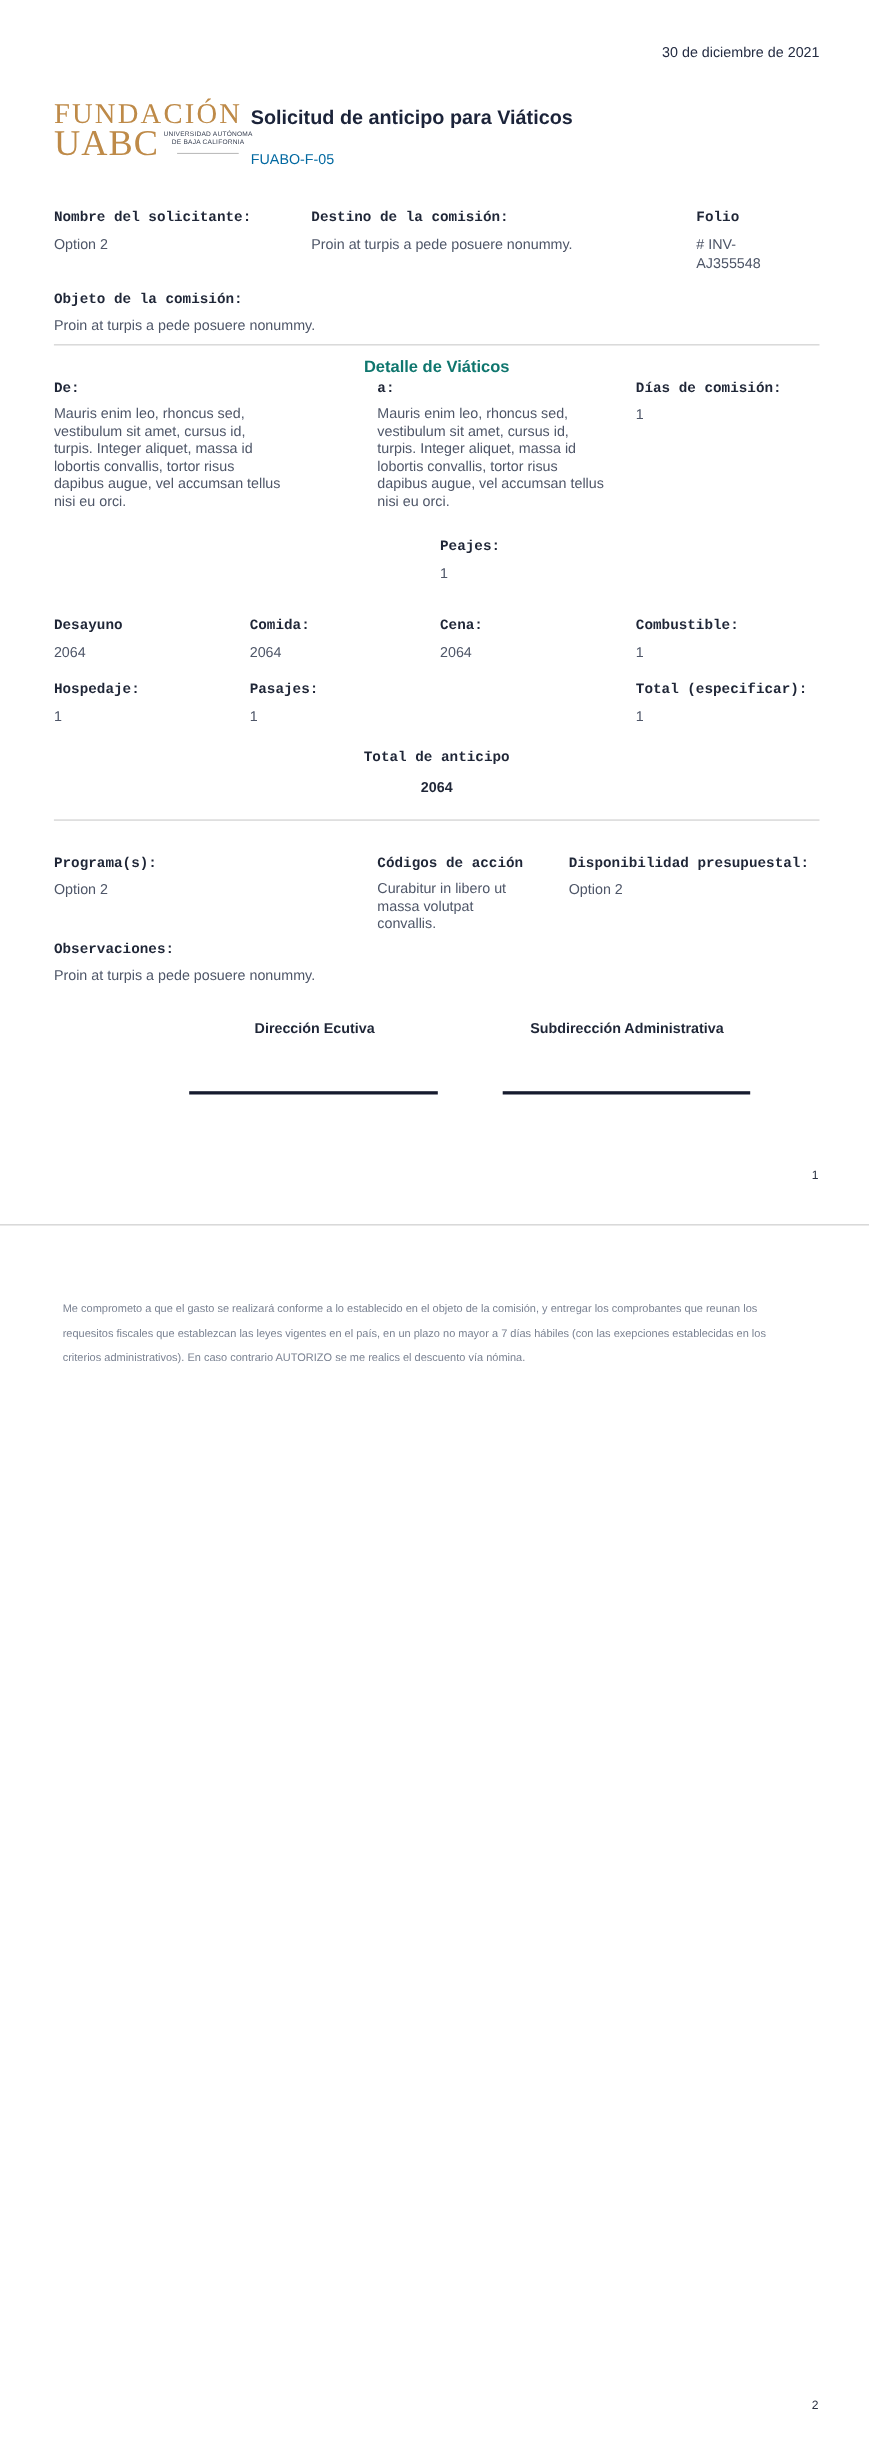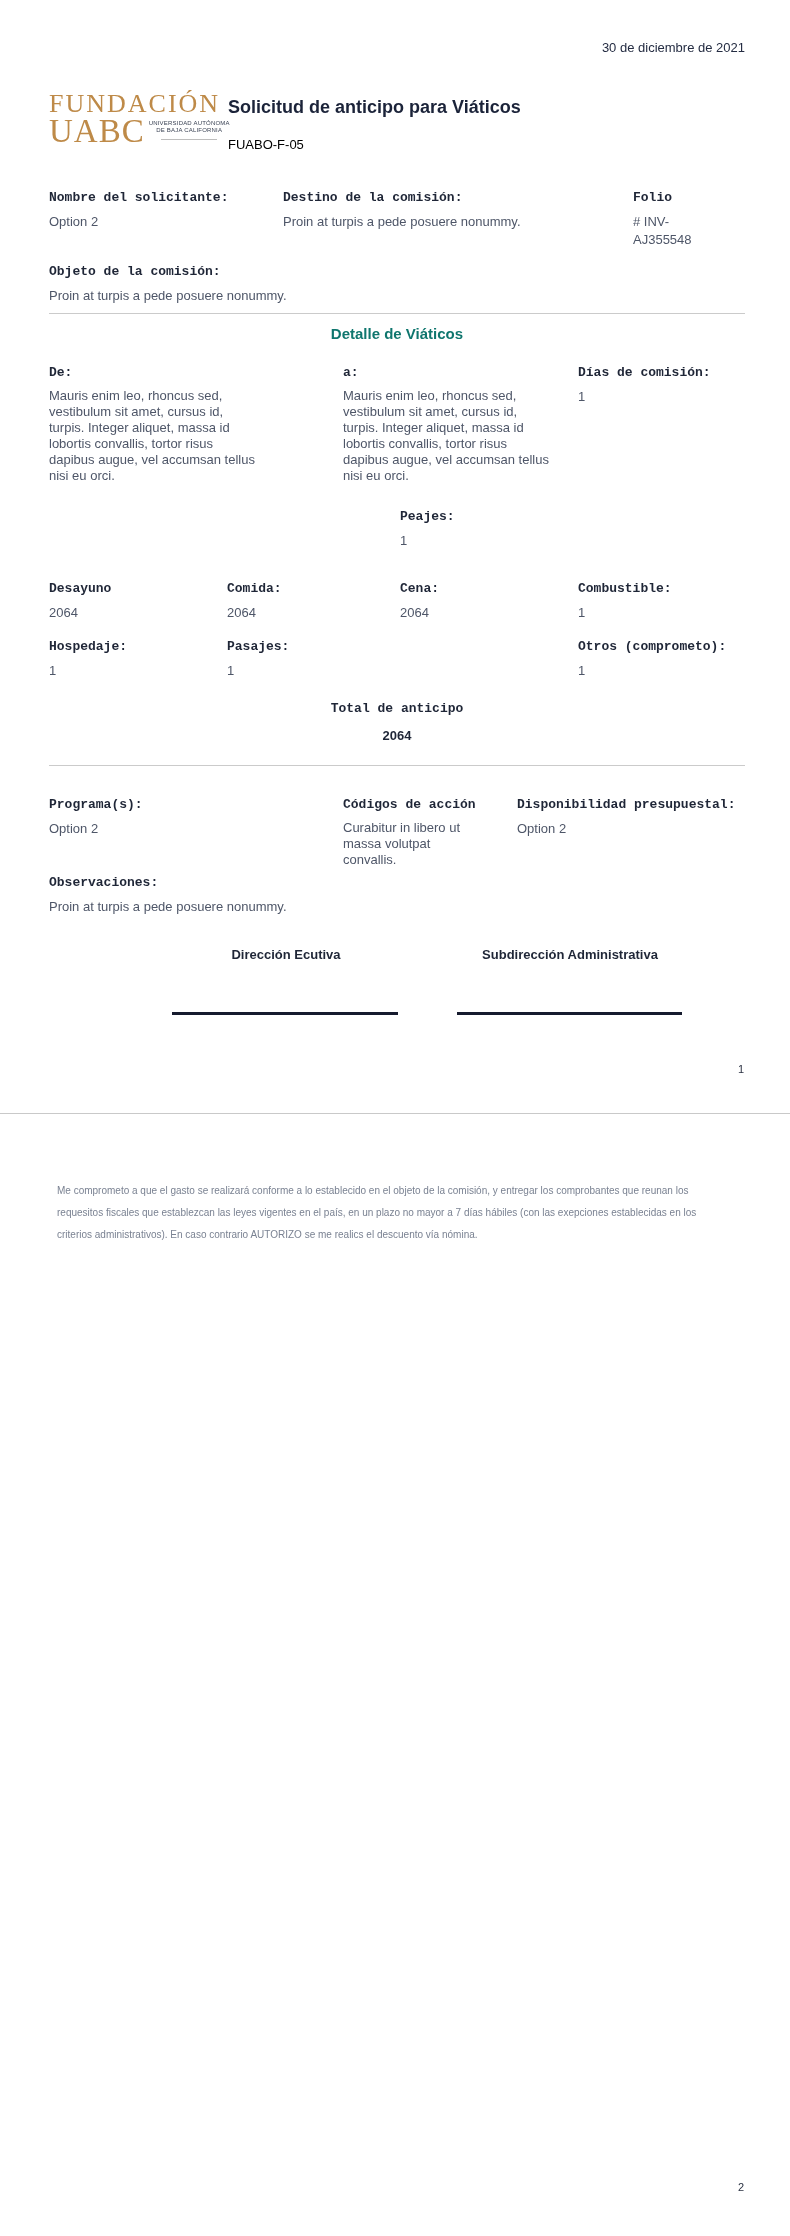--- a/index.html
+++ b/index.html
@@ -40,40 +40,40 @@
   }
   .logo-underline {
     margin: 5px auto 0 auto; width: 56px;
     border-top: 1px solid #BDBDBD;
   }
   .title-block { padding-left: 7px; }
   .page-title {
     font-size: 18px; line-height: 20px; font-weight: bold;
     color: #1B2339; margin-top: 5px;
   }
-  .form-code { font-size: 13px; color: #000000; margin-top: 20px; }
+  .form-code { font-size: 13px; color: #0369a1; margin-top: 20px; }
 
   .label { font-size: 13px; line-height: 18px; font-weight: bold; color: #1F2637; font-family: Liberation Mono, monospace; }
   .value { font-size: 13px; line-height: 18px; color: #4E5668; margin-top: 6px; }
   .para  { font-size: 13px; line-height: 16px; color: #4E5668; margin-top: 6px; }
 
   .row-fields { display: grid; grid-template-columns: 234px 350px 1fr; margin-top: 37px; }
   .folio-value { max-width: 84px; }
 
   .purpose-block { margin-top: 14px; }
 
   .divider { border: none; border-top: 1px solid #CBCBCB; margin-top: 8px; }
   .divider-2 { border: none; border-top: 1px solid #CBCBCB; margin-top: 20px; }
 
   .section-title {
     text-align: center; font-size: 15px; line-height: 20px;
     font-weight: bold; color: #0f766e; margin-top: 10px;
   }
 
-  .row-route { display: grid; grid-template-columns: 294px 235px 1fr; margin-top: 20px; }
+  .row-route { display: grid; grid-template-columns: 294px 235px 1fr; }
   .route-para { max-width: 206px; }
 
   .tolls-block { margin-left: 351px; margin-top: 24px; }
 
   .row-exp { display: grid; grid-template-columns: 178px 173px 178px 1fr; }
   .row-exp-1 { margin-top: 30px; }
   .row-exp-2 { margin-top: 16px; }
 
   .total-block { text-align: center; margin-top: 20px; }
   .total-value { font-size: 13px; line-height: 18px; font-weight: bold; color: #1F2637; margin-top: 9px; }
@@ -199,21 +199,21 @@
       <div>
         <div class="label">Hospedaje:</div>
         <div class="value">1</div>
       </div>
       <div>
         <div class="label">Pasajes:</div>
         <div class="value">1</div>
       </div>
       <div></div>
       <div>
-        <div class="label">Otros (comprometo):</div>
+        <div class="label">Total (especificar):</div>
         <div class="value">1</div>
       </div>
     </div>
 
     <div class="total-block">
       <div class="label">Total de anticipo</div>
       <div class="total-value">2064</div>
     </div>
 
     <hr class="divider-2">

